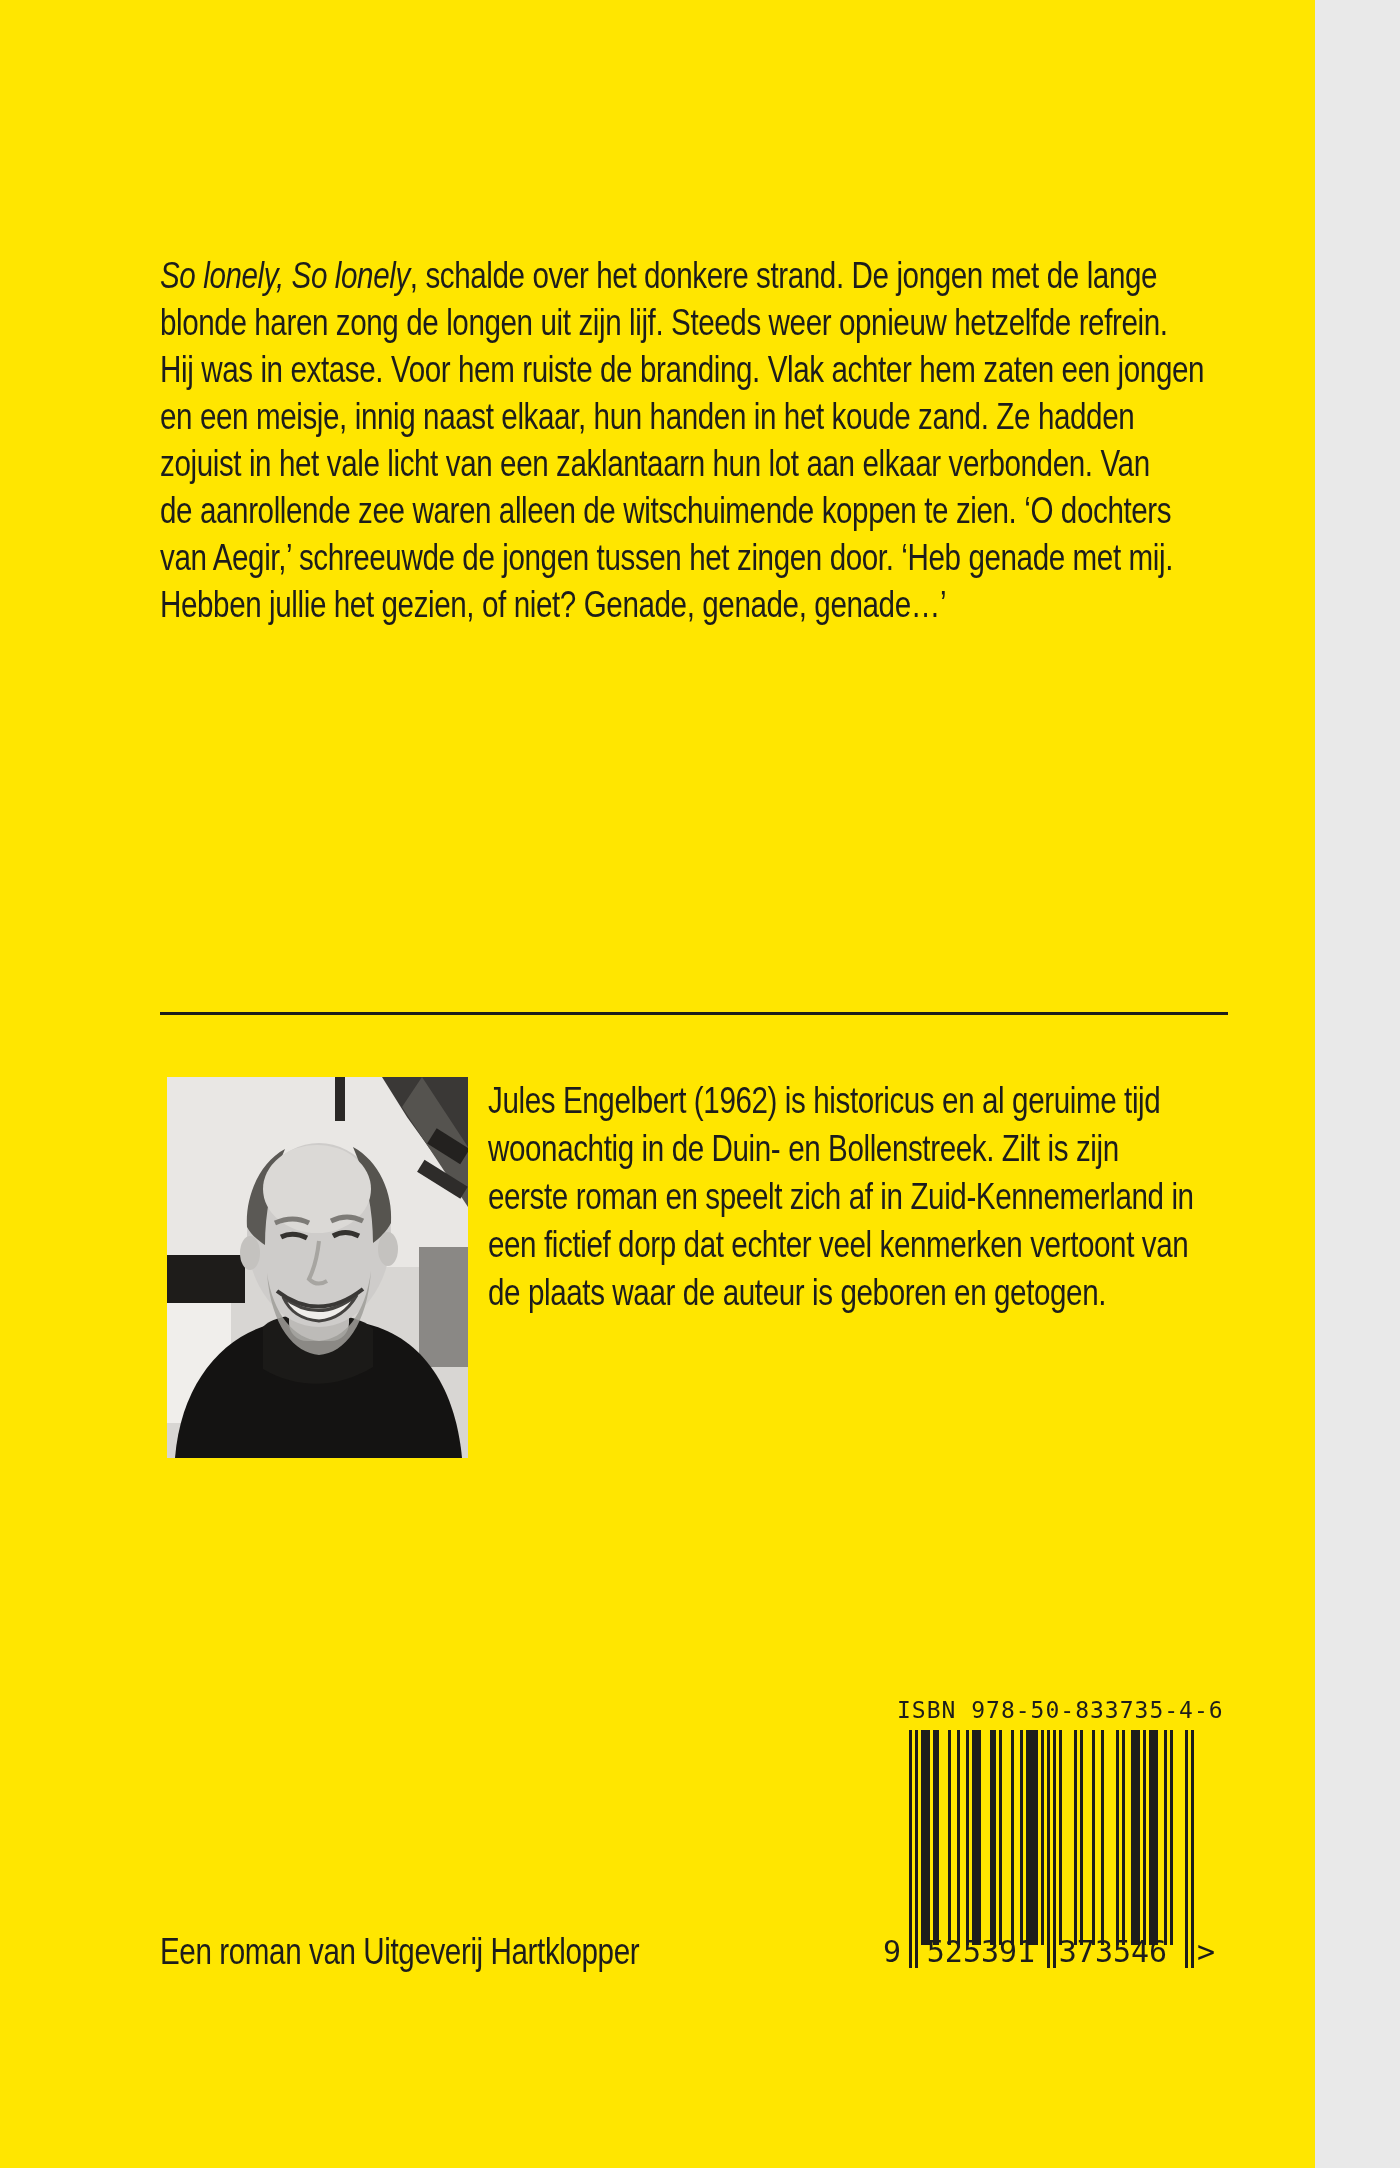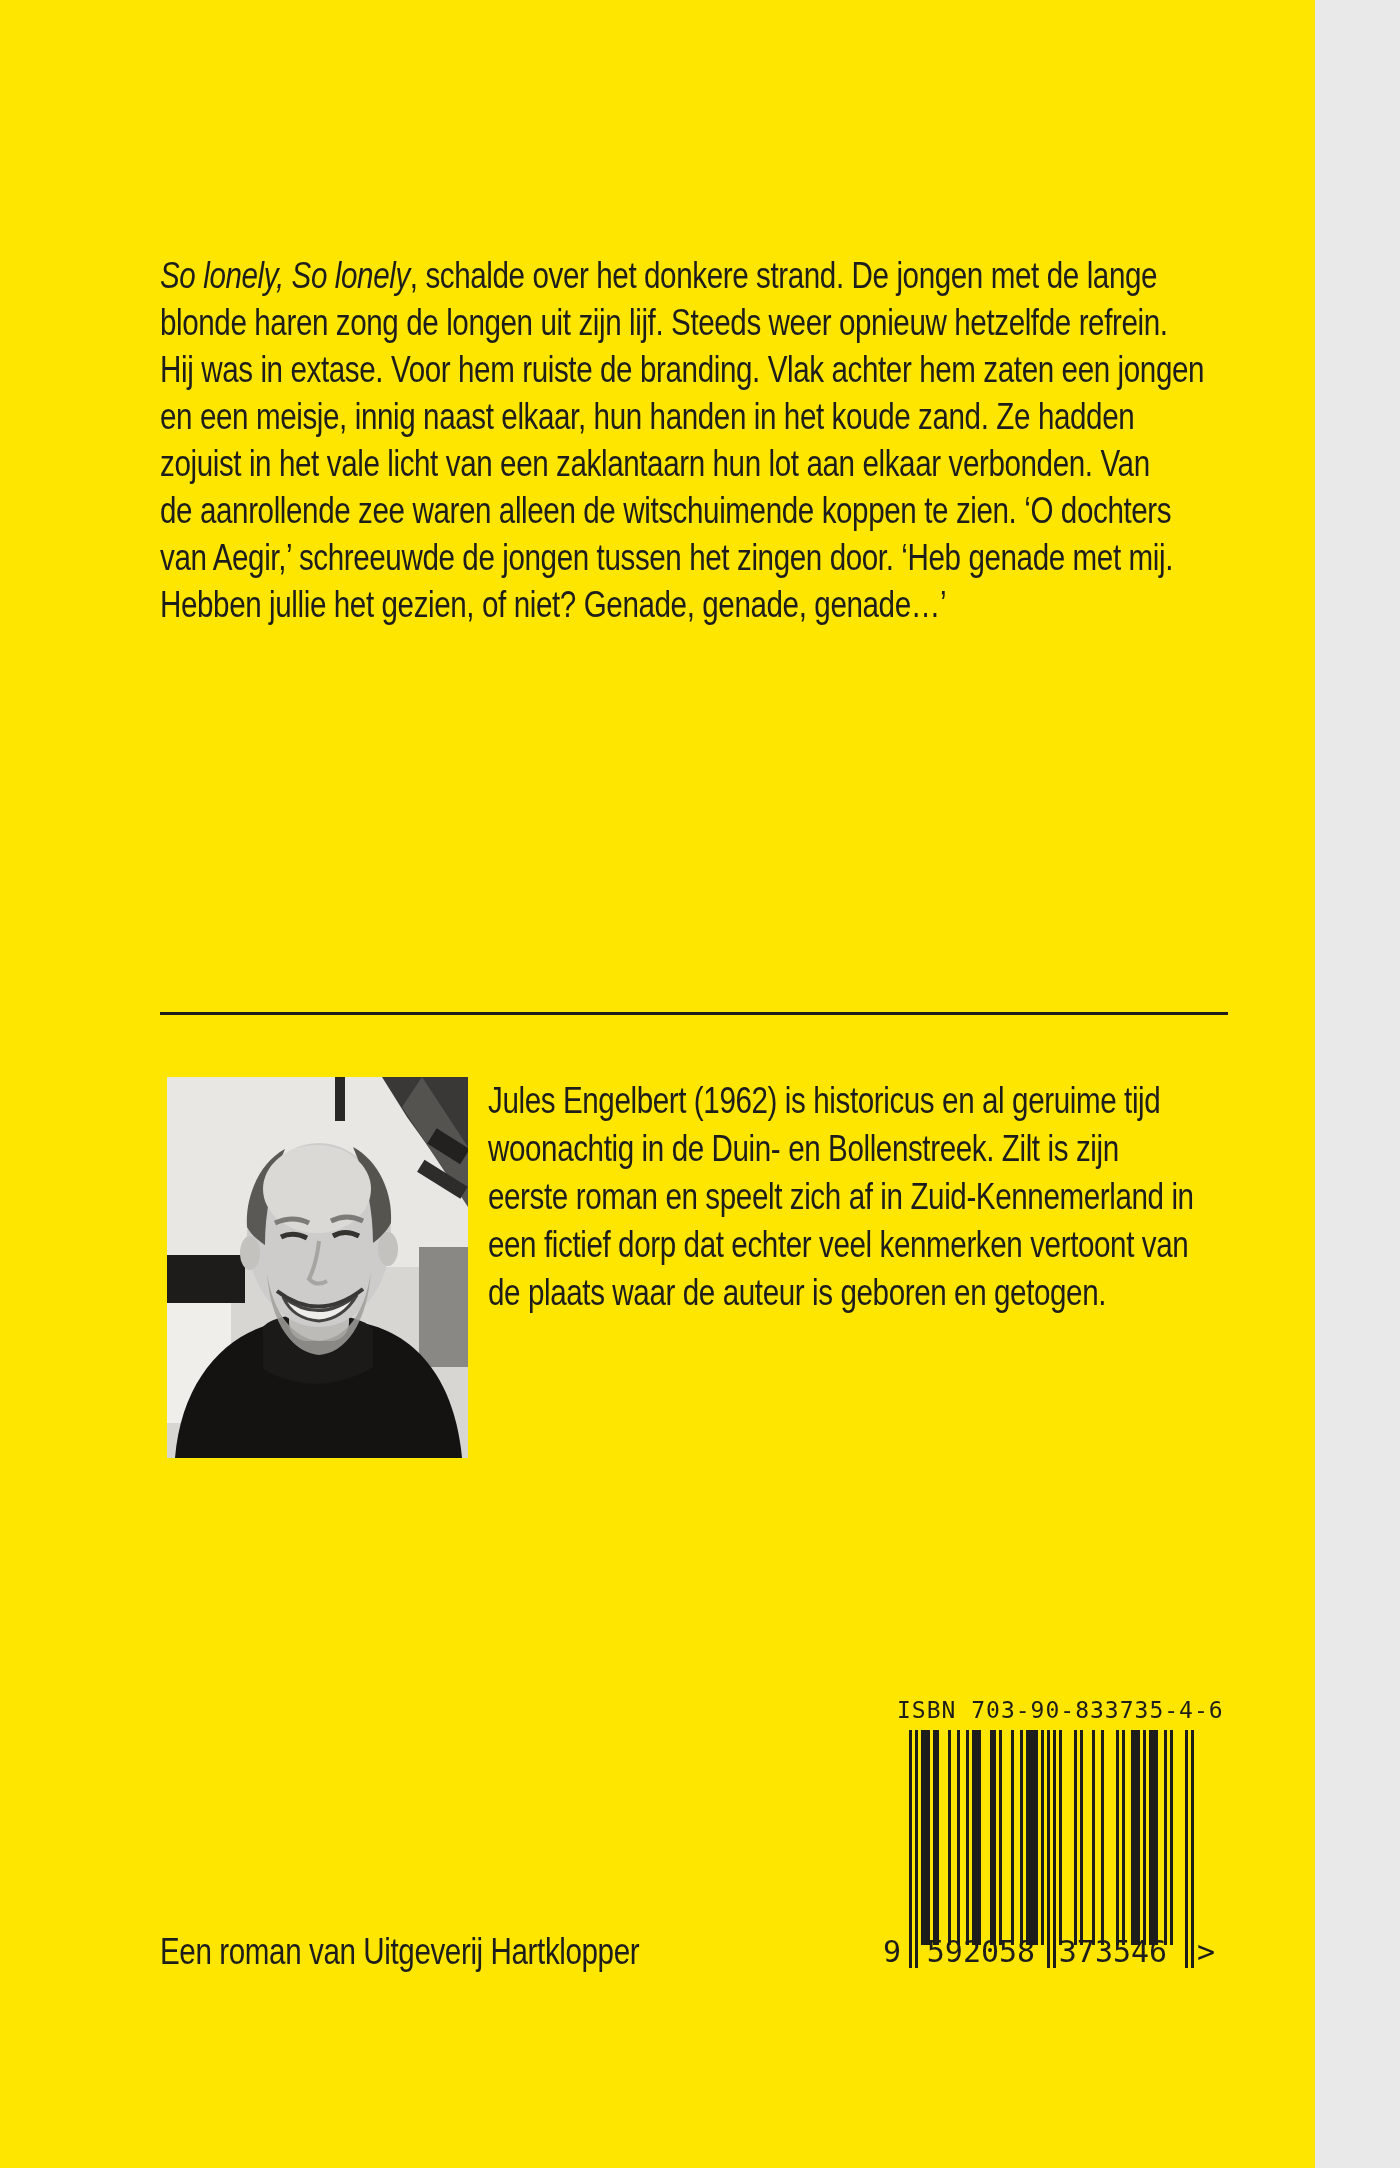--- a/index.html
+++ b/index.html
@@ -131,21 +131,21 @@
 
   <div class="author-bio condensed">
     <div>Jules Engelbert (1962) is historicus en al geruime tijd</div>
     <div>woonachtig in de Duin- en Bollenstreek. Zilt is zijn</div>
     <div>eerste roman en speelt zich af in Zuid-Kennemerland in</div>
     <div>een fictief dorp dat echter veel kenmerken vertoont van</div>
     <div>de plaats waar de auteur is geboren en getogen.</div>
   </div>
 
   <div class="barcode">
-    <div class="isbn-label">ISBN 703-90-833735-4-6</div>
+    <div class="isbn-label">ISBN 978-50-833735-4-6</div>
     <div class="bars">
         <div class="bar tall" style="left: 0px; width: 3px;"></div>
         <div class="bar tall" style="left: 6px; width: 3px;"></div>
         <div class="bar" style="left: 12px; width: 9px;"></div>
         <div class="bar" style="left: 24px; width: 6px;"></div>
         <div class="bar" style="left: 39px; width: 3px;"></div>
         <div class="bar" style="left: 48px; width: 3px;"></div>
         <div class="bar" style="left: 57px; width: 3px;"></div>
         <div class="bar" style="left: 63px; width: 9px;"></div>
         <div class="bar" style="left: 81px; width: 6px;"></div>
@@ -166,21 +166,21 @@
         <div class="bar" style="left: 222px; width: 9px;"></div>
         <div class="bar" style="left: 234px; width: 3px;"></div>
         <div class="bar" style="left: 240px; width: 9px;"></div>
         <div class="bar" style="left: 255px; width: 3px;"></div>
         <div class="bar" style="left: 261px; width: 3px;"></div>
         <div class="bar tall" style="left: 276px; width: 3px;"></div>
         <div class="bar tall" style="left: 282px; width: 3px;"></div>
       </div>
     <div class="bc-digits">
       <span class="bc-left-digit">9</span>
-      <span class="bc-group-left">592058</span>
+      <span class="bc-group-left">525391</span>
       <span class="bc-group-right">373546</span>
       <span class="bc-right-mark">&gt;</span>
     </div>
   </div>
 
   <div class="imprint condensed">Een roman van Uitgeverij Hartklopper</div>
 
 </div>
 
 </body></html>

